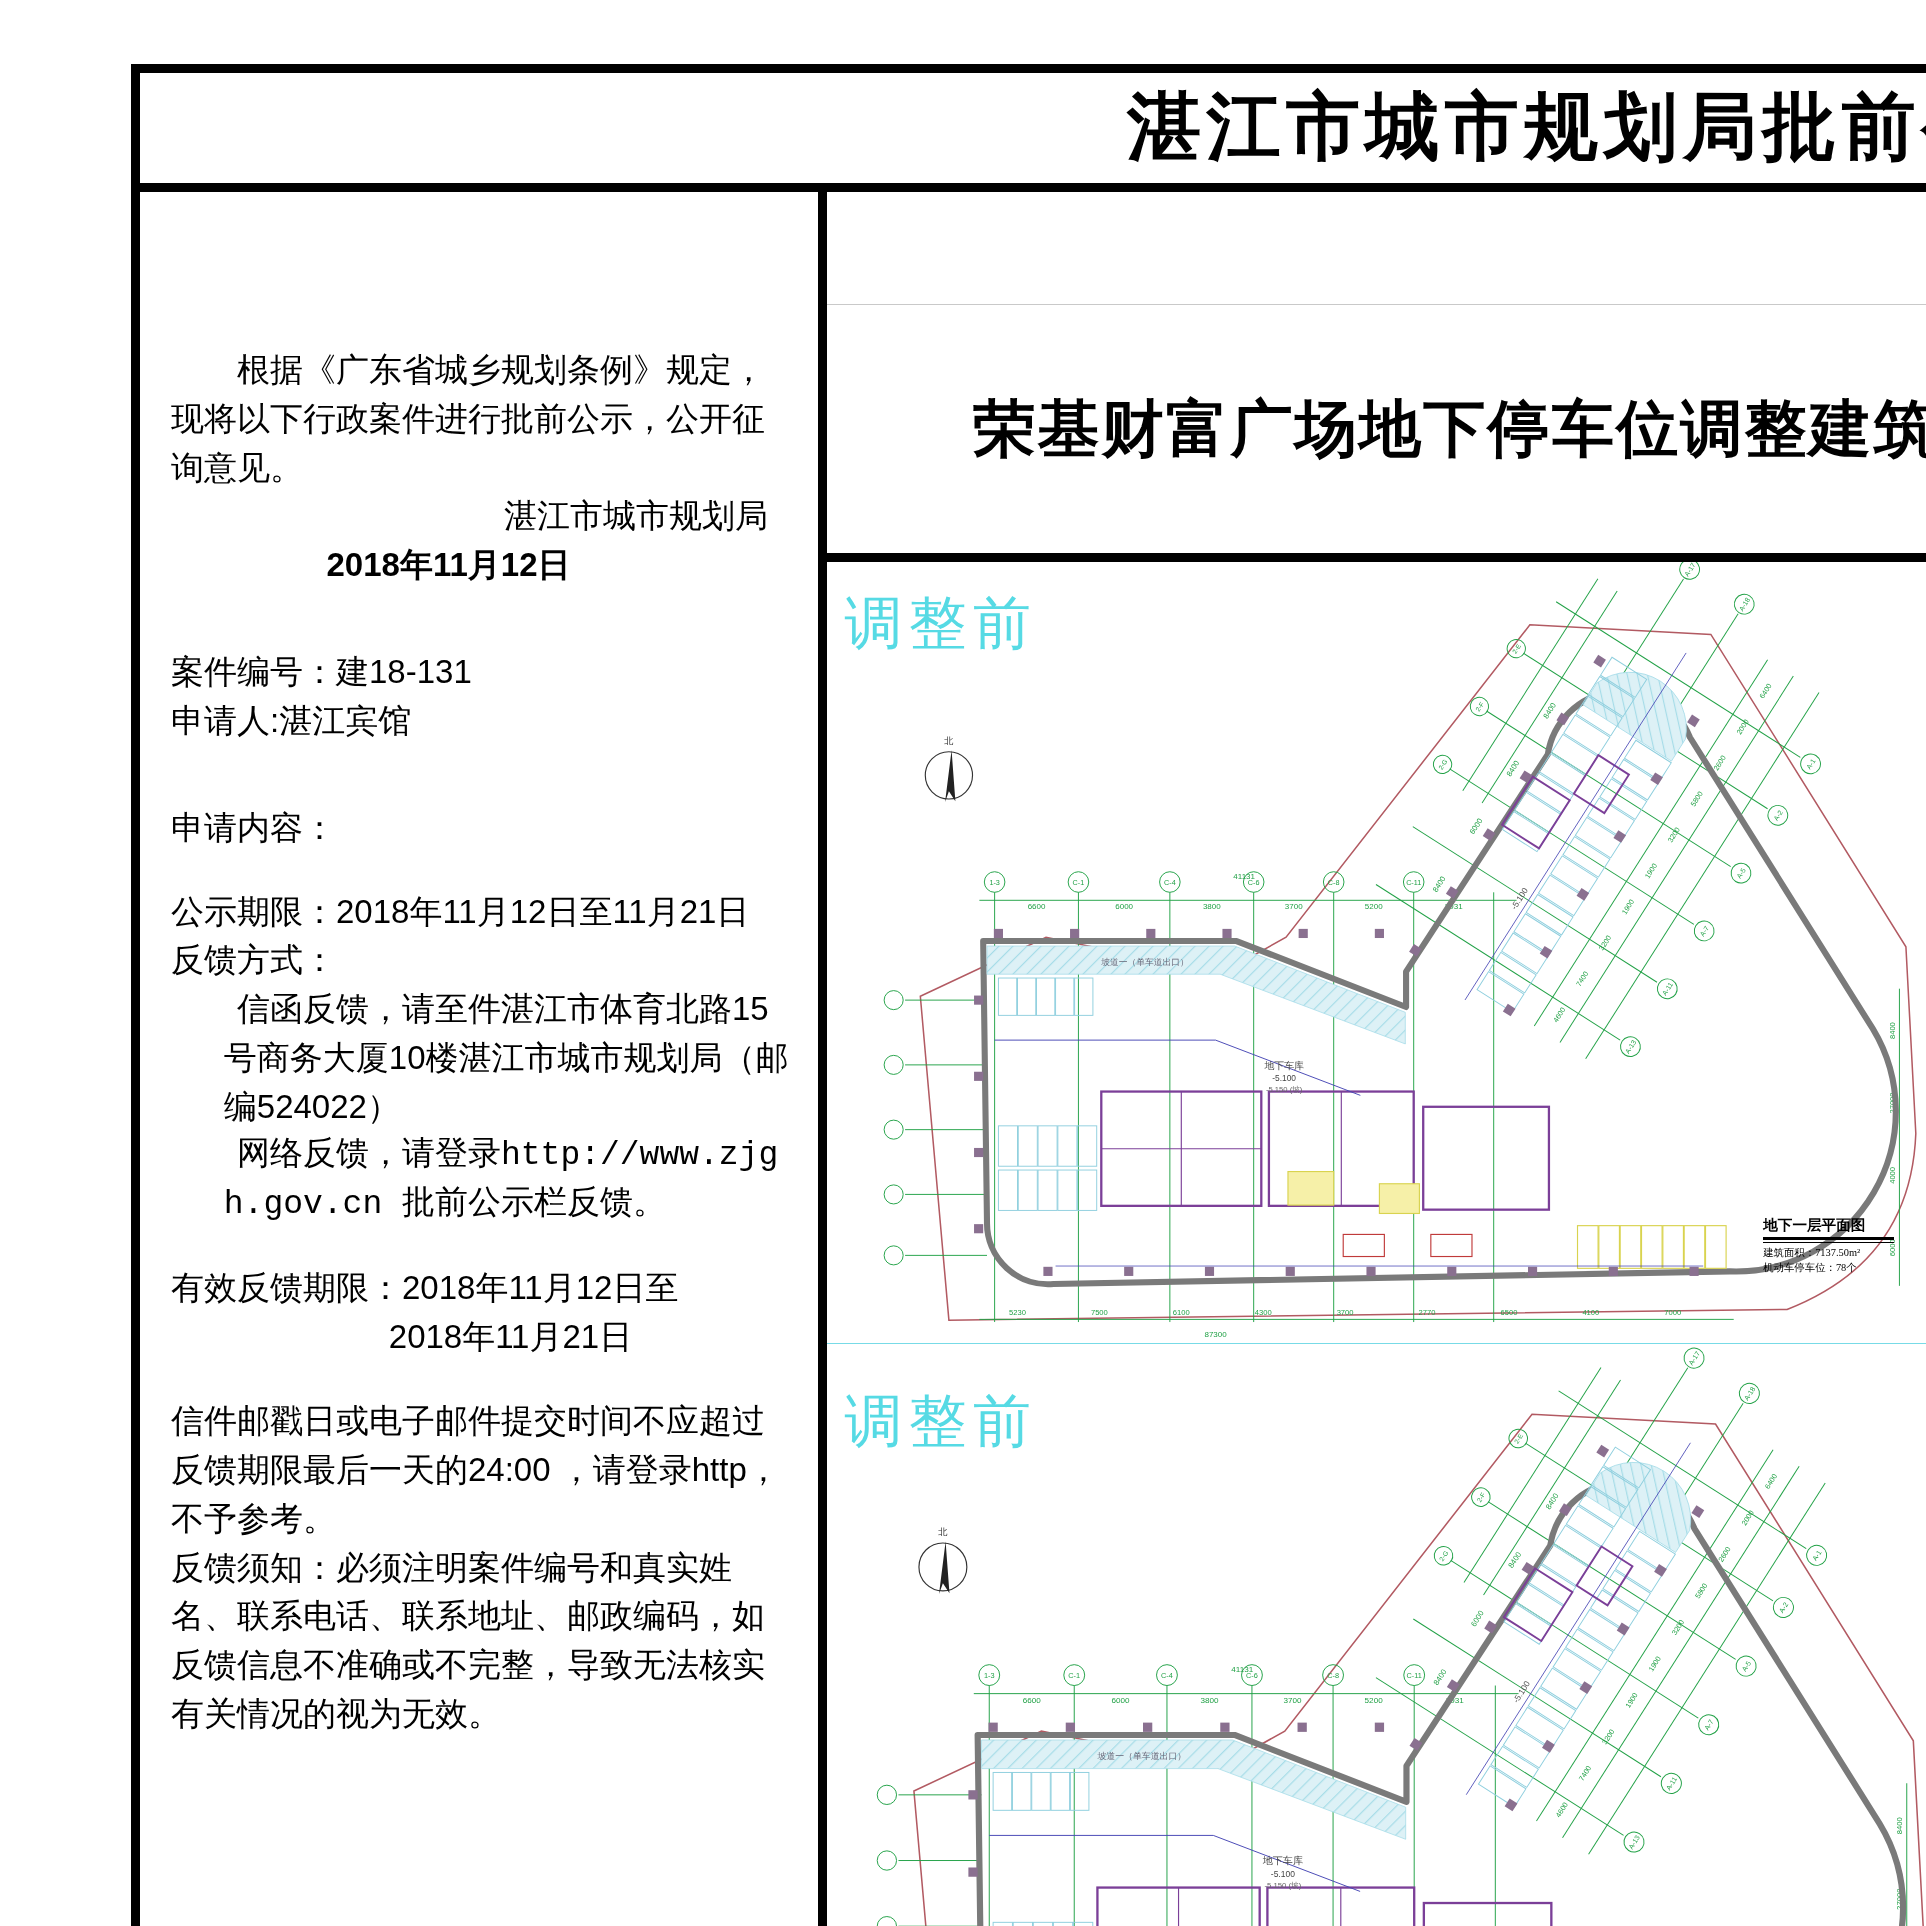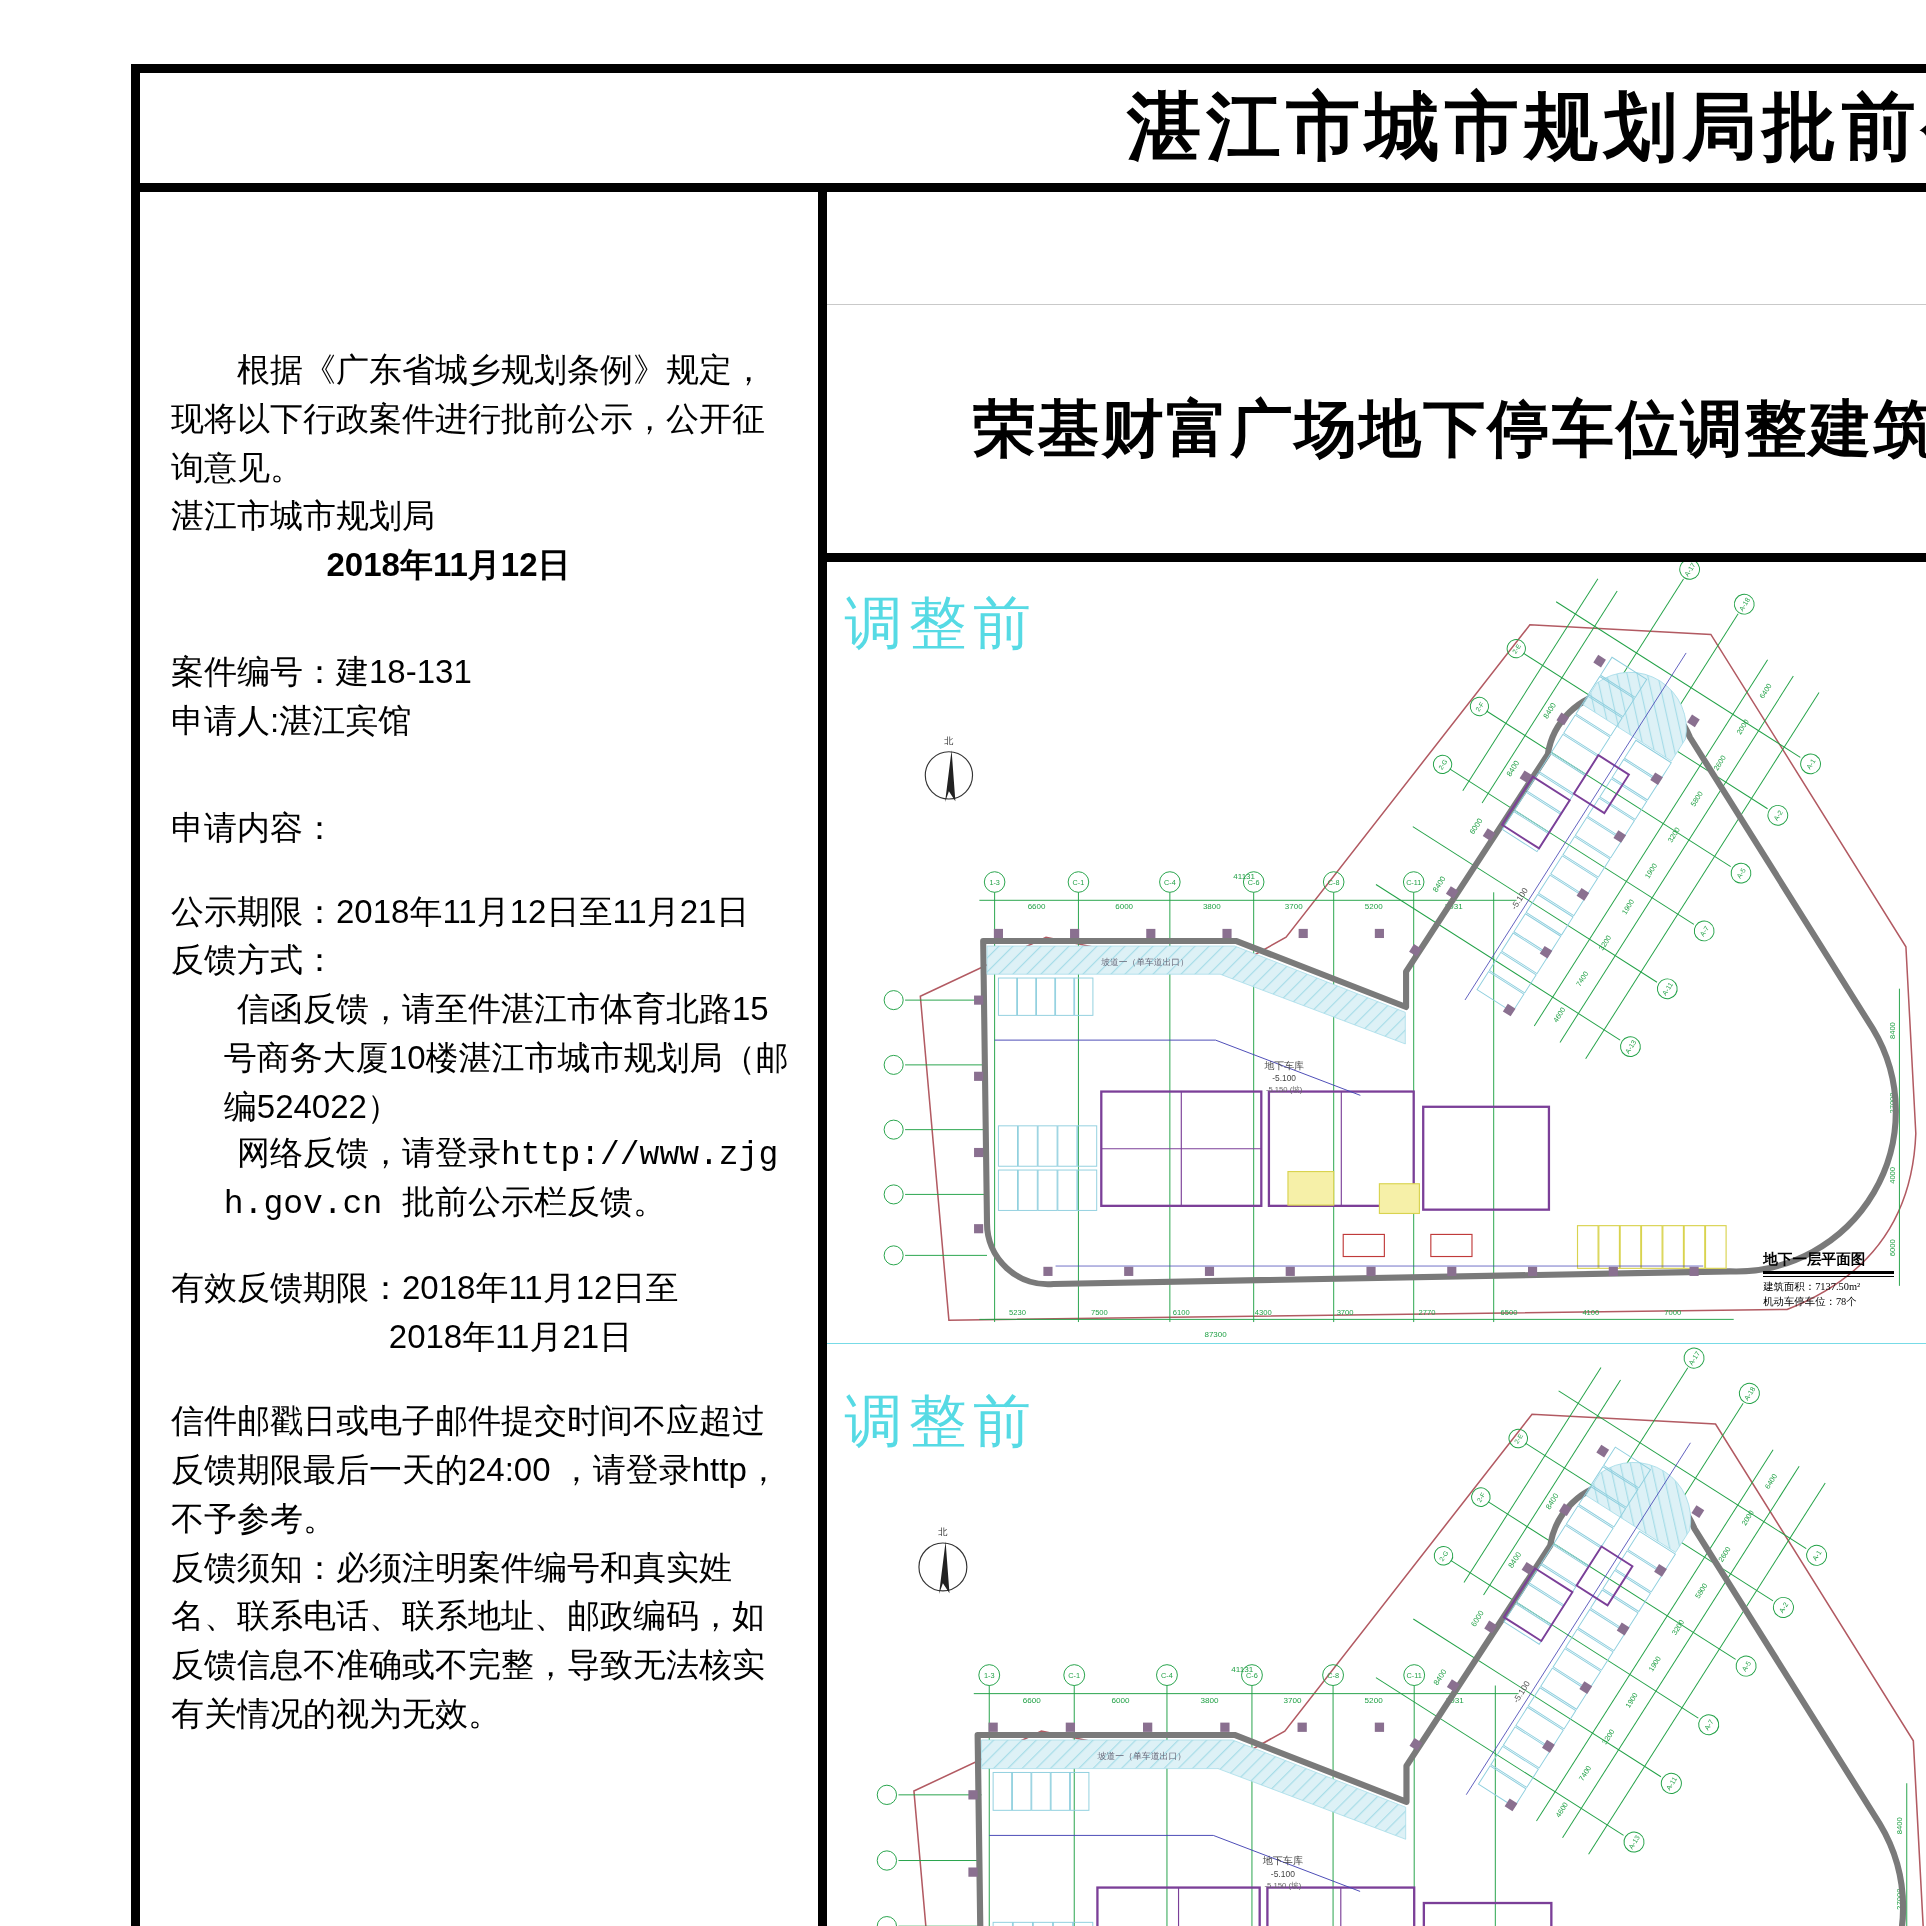--- a/index.html
+++ b/index.html
@@ -15,21 +15,21 @@
     height:110px;flex:0 0 auto;border-bottom:9.2px solid #000;
     display:flex;align-items:center;justify-content:center;
     font-size:74px;font-weight:bold;letter-spacing:5.4px;white-space:nowrap;
   }
   .content{flex:1;display:flex;min-height:0;}
   .left-col{
     width:678px;flex:0 0 auto;box-sizing:border-box;
     padding:154px 27px 11.6px 31px;font-size:33px;line-height:1.48;
   }
   .left-col .indent{text-indent:2em;}
-  .sig{padding-right:23px;}
+  .sig{text-align:right;padding-right:23px;}
   .sig-date{text-align:center;padding-right:65px;font-weight:bold;}
   .mt-lg{margin-top:58px;}
   .mt-md{margin-top:35px;}
   .mt-xl{margin-top:81px;}
   .sub{padding-left:1.6em;text-indent:0.4em;}
   .sub2{padding-left:1.6em;text-indent:0.4em;word-break:break-all;font-family:Liberation Mono, monospace;}
   .date2{text-indent:6.6em;}
   .vdivider{width:9.2px;flex:0 0 auto;background:#000;}
   .right-area{flex:1;display:flex;flex-direction:column;min-width:0;}
   .top-strip{height:112px;flex:0 0 auto;}
@@ -45,21 +45,21 @@
   .div-h{grid-column:1/4;grid-row:2;background:#77DBE7;}
   .quad{position:relative;overflow:hidden;background:#fff;}
   .q0{grid-column:1;grid-row:1;}
   .q2{grid-column:1;grid-row:3;}
   .plan-box{position:absolute;inset:0;}
   .quad-label{
     position:absolute;left:17.3px;top:23px;font-size:58px;color:#56DAE4;
     letter-spacing:6.2px;white-space:nowrap;
   }
   .q2 .quad-label{top:39px;}
-  .caption{position:absolute;left:936px;top:688px;width:154px;}
+  .caption{position:absolute;left:936px;top:654px;width:154px;}
   .cap-title{
     font-size:14.6px;font-weight:bold;font-family:"Liberation Serif","DejaVu Serif",serif;
     padding-bottom:2.7px;border-bottom:3.1px solid #000;white-space:nowrap;width:131px;
   }
   .cap-rule{height:1.2px;background:#000;margin-top:1.2px;margin-bottom:3.5px;width:131px;}
   .cap-line{font-size:10.4px;line-height:1.4;white-space:nowrap;font-family:"Liberation Serif","DejaVu Serif",serif;}
 </style>
 </head>
 <body>
 

